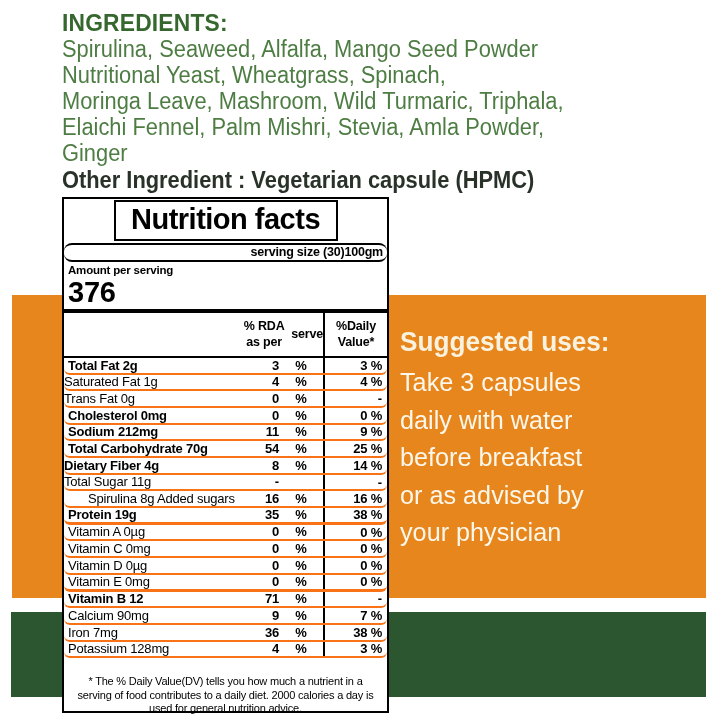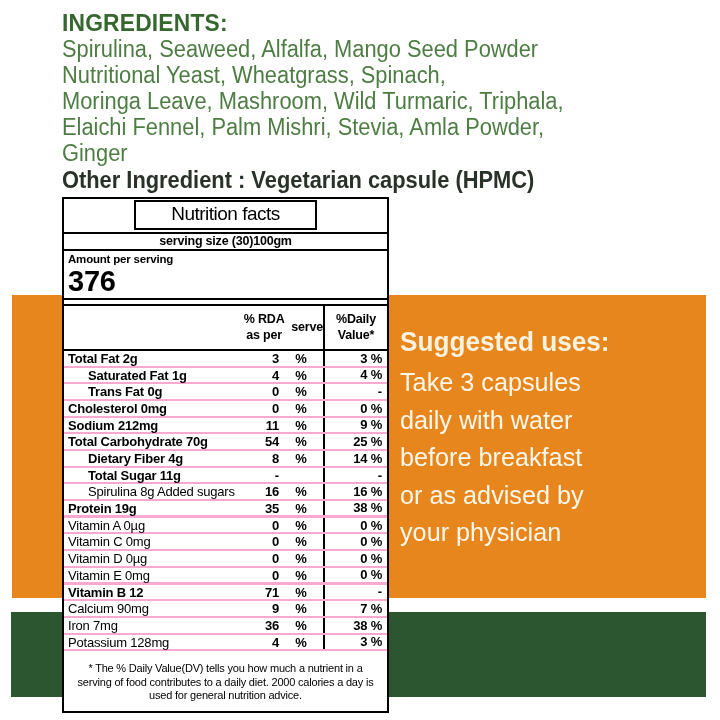--- a/index.html
+++ b/index.html
@@ -42,29 +42,29 @@
 
   
   .nf {
     position: absolute; left: 62px; top: 197px;
     width: 327px; height: 516px;
     background: #ffffff; border: 2px solid #000;
     color: #000; letter-spacing: -0.2px;
     display: flex; flex-direction: column;
   }
   .nf-title-box {
-    margin: 1px auto 2px auto; width: 183px;
+    margin: 1px auto 2px auto; width: 224px;
     border: 2px solid #000; text-align: center;
-    font-size: 19px; font-weight: normal; letter-spacing: -0.5px;
+    font-size: 29px; font-weight: bold; letter-spacing: -0.5px;
     padding: 2px 0 3px 0; line-height: 1.1;
   }
   .nf-serving {
-    display: flex; justify-content: center; align-items: center;
+    display: flex; justify-content: flex-end; align-items: center;
     border-top: 2px solid #000; border-bottom: 2px solid #000;
-    padding: 0 4px; font-size: 12.5px; font-weight: bold; line-height: 15px;
+    padding: 0 4px; font-size: 12.5px; font-weight: bold; line-height: 15px; border-radius: 8px;
   }
   .nf-amount { padding: 1px 4px 2px 4px; border-bottom: 2px solid #000; }
   .nf-amount-label { font-size: 11.5px; font-weight: bold; line-height: 14px; }
   .nf-cal-row {
     display: flex; justify-content: space-between; align-items: flex-end;
   }
   .nf-cal-label { font-size: 26px; font-weight: bold; line-height: 30px; }
   .nf-cal-value { font-size: 29px; font-weight: bold; line-height: 30px; }
   .nf-gap { height: 4px; }
   .nf-grid { border-top: 2px solid #000; flex: 1; display: flex; flex-direction: column; }
@@ -78,39 +78,40 @@
     justify-content: center; align-items: center;
     font-size: 12.5px; font-weight: bold; line-height: 16px; text-align: center;
   }
   .nf-head .h-dv {
     width: 64px; border-left: 2px solid #000;
     display: flex; flex-direction: column; justify-content: center; align-items: center;
     font-size: 12.5px; font-weight: bold; line-height: 16px; text-align: center;
   }
 
   .nf-row {
-    display: flex; align-items: flex-start;
-    height: 16.7px; border-bottom: 2px solid #f9a8d4;
+    display: flex; align-items: flex-end;
+    height: 16.7px; border-bottom: 2px solid #f97316;
     font-size: 13px;
+    border-radius: 6px;
   }
   .nf-row.sec { border-bottom-width: 3px; }
   .c-lbl { flex: 1; padding-left: 4px; white-space: nowrap; }
   .nf-row.b .c-lbl { font-weight: bold; }
-  .nf-row.i1 .c-lbl { padding-left: 24px; font-weight: bold; }
+  .nf-row.i1 .c-lbl { padding-left: 0; }
   .nf-row.i2 .c-lbl { padding-left: 24px; }
   .c-val { width: 42px; text-align: right; font-weight: bold; }
   .c-pct { width: 44px; text-align: center; font-weight: bold; }
   .c-dv {
     width: 64px; align-self: stretch;
     display: flex; align-items: center; justify-content: flex-end;
     border-left: 2px solid #000; padding-right: 5px; font-weight: bold;
   }
 
   .nf-footnote {
-    flex: 1; padding: 11px 10px 3px 10px;
+    flex: 1; padding: 17px 10px 3px 10px;
     font-size: 11px; line-height: 13.5px; text-align: center;
   }
 
   
   .suggested {
     position: absolute; left: 400px; top: 326px; width: 290px;
     transform: scaleX(0.97); transform-origin: left top;
     white-space: nowrap;
   }
   .sug-heading {

